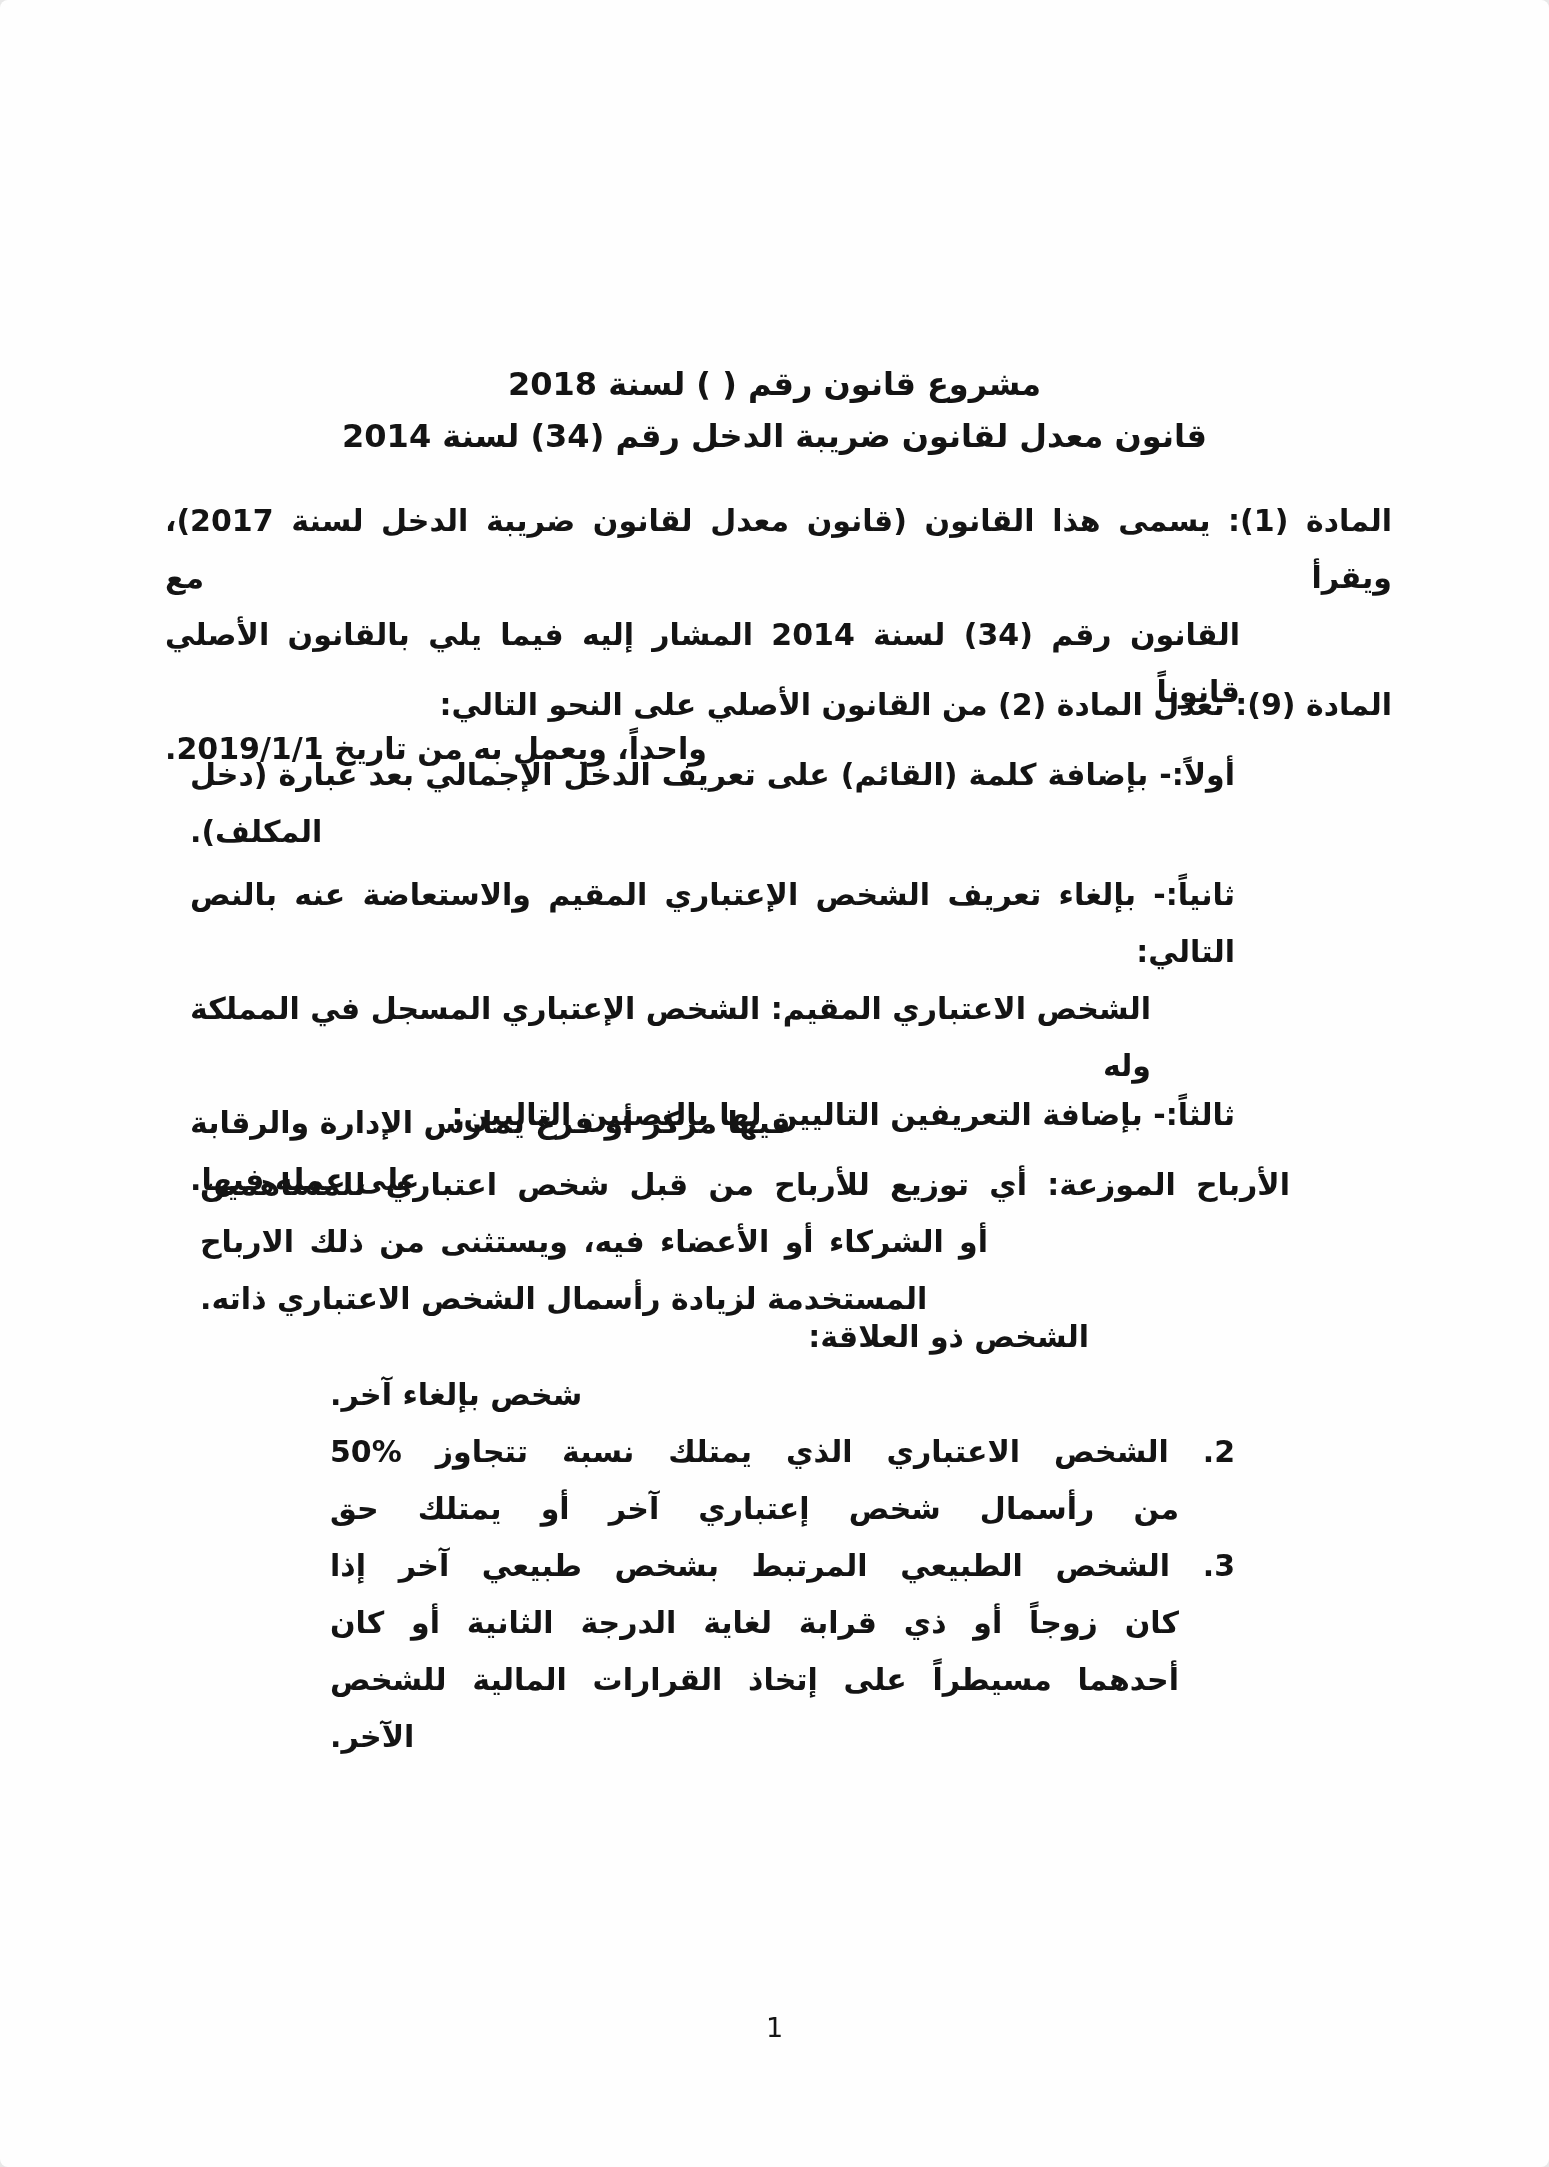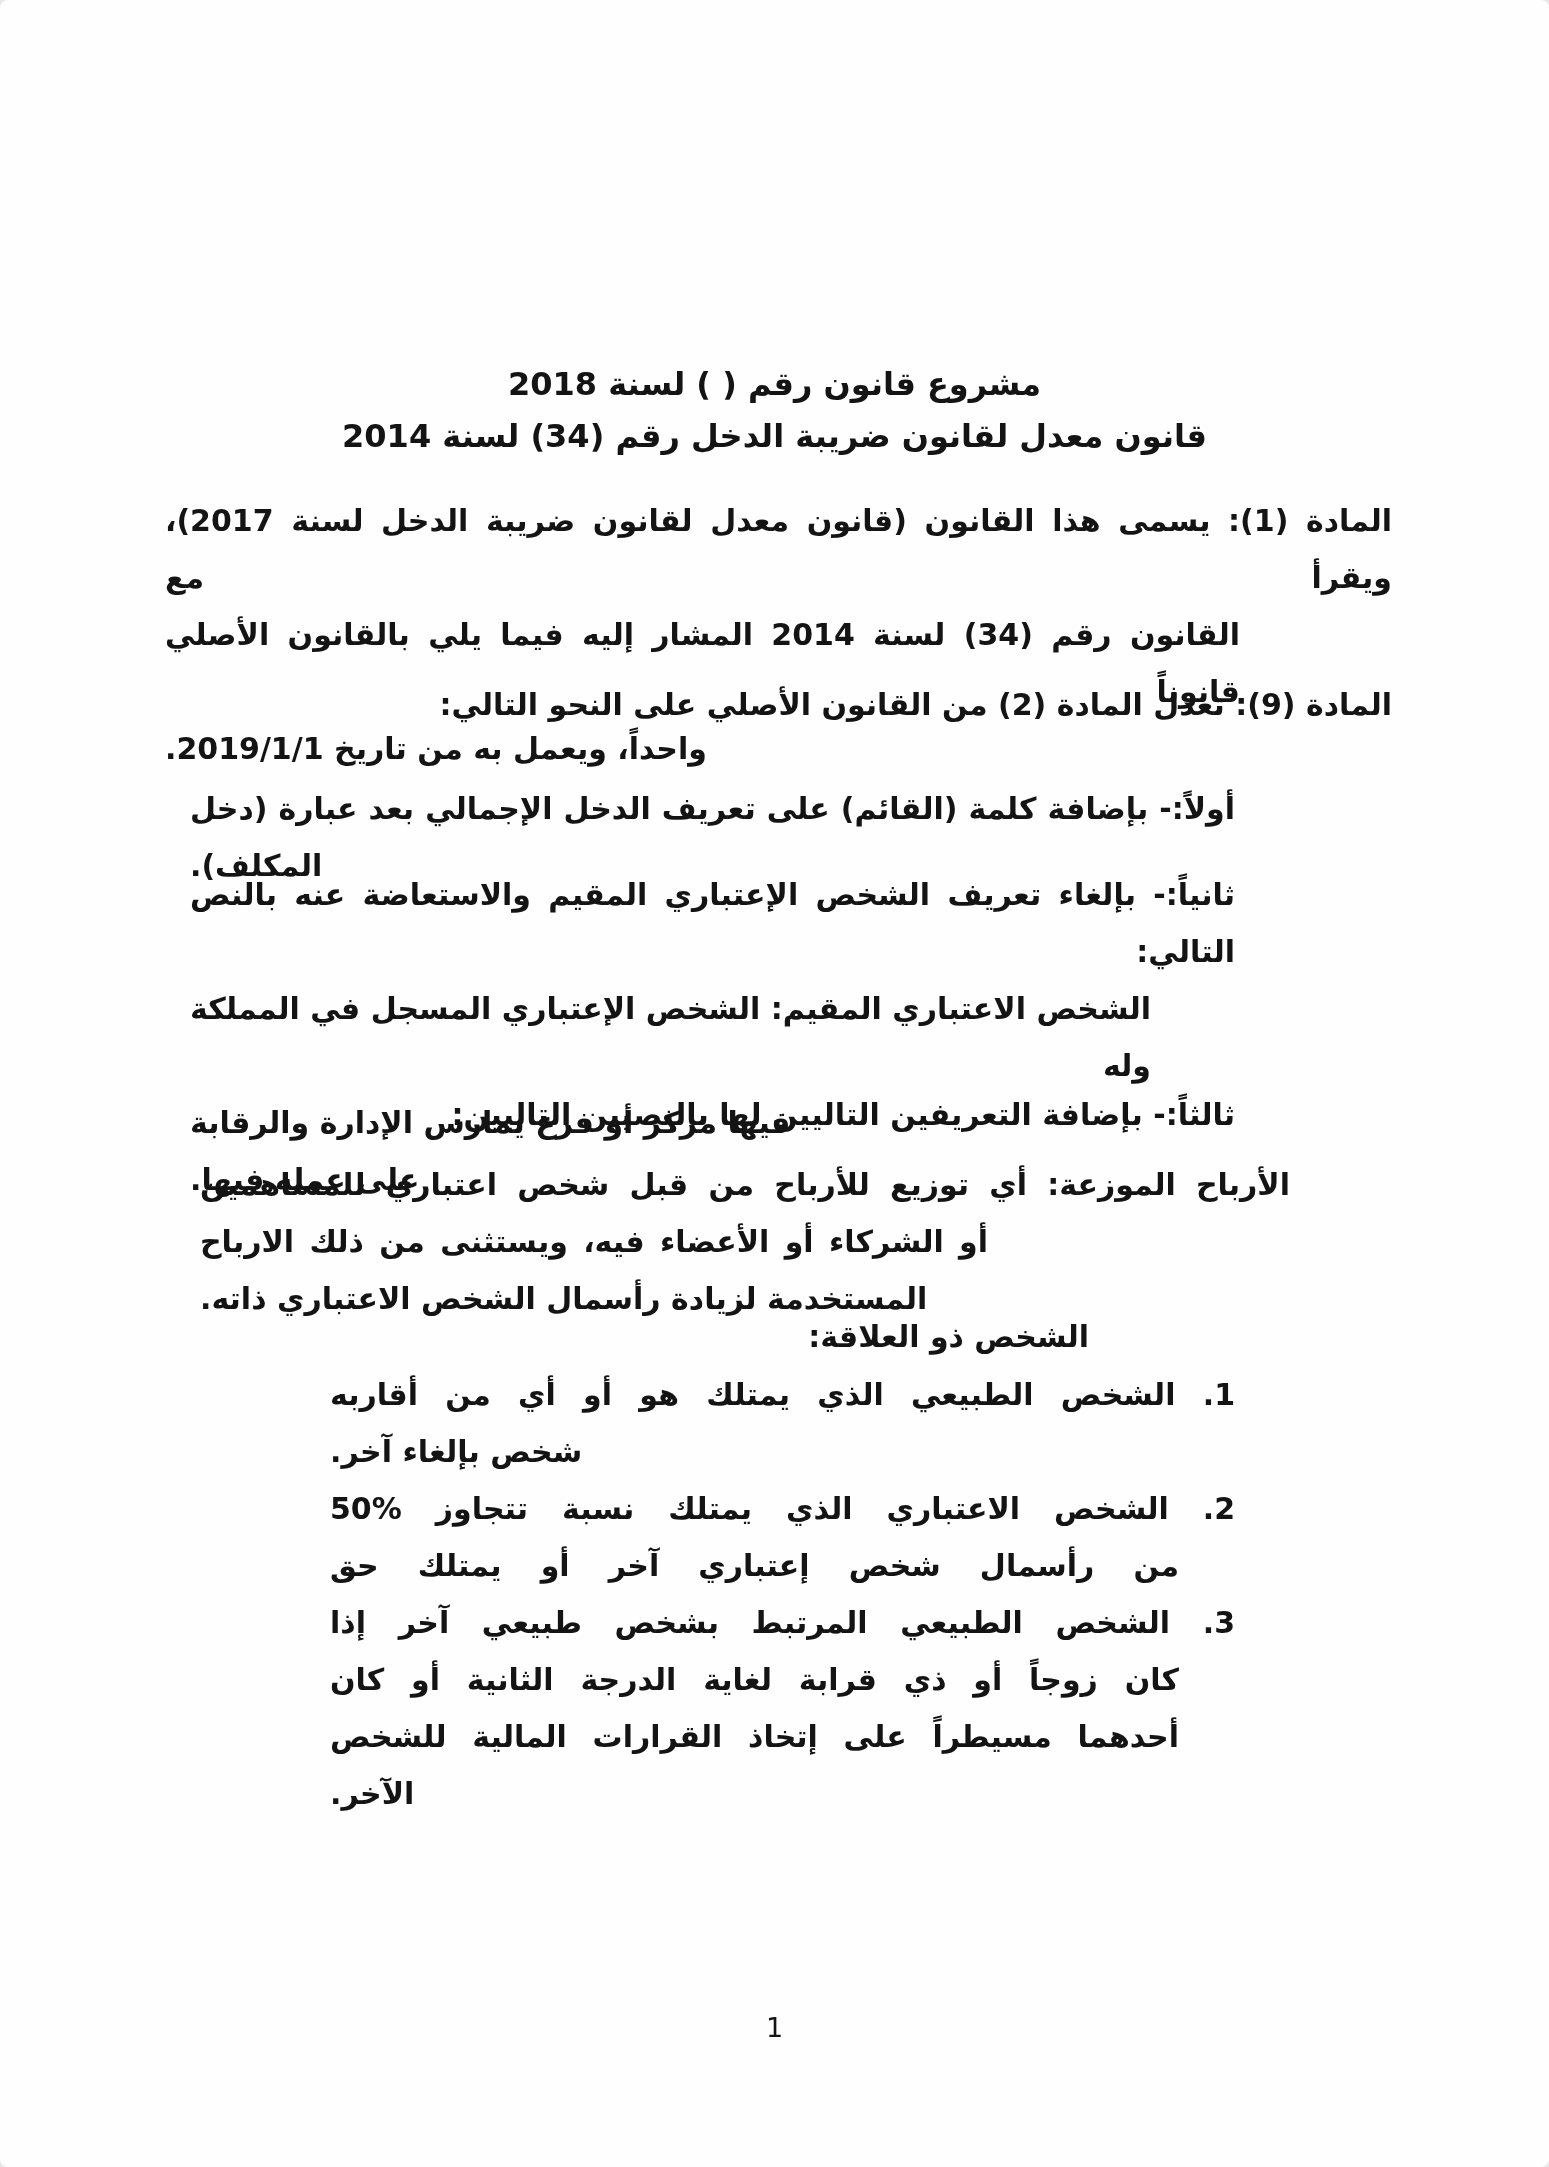--- a/index.html
+++ b/index.html
@@ -28,21 +28,21 @@
   #art1 .hang,#art2 .hang{margin-right:-152px;}
   #first,#second,#third{right:314px;left:190px;padding-right:84px;}
   #first .hang,#second .hang,#third .hang{margin-right:-84px;}
   #dividends{right:259px;left:200px;padding-right:302px;}
   #dividends .hang{margin-right:-302px;}
   #related-list{right:314px;left:330px;padding-right:56px;}
   #related-list .hang{margin-right:-56px;}
   #title{top:358px;right:0;left:0;text-align:center;font-size:32px;line-height:52px;}
   #art1{top:492px;}
   #art2{top:676px;}
-  #first{top:780px;}
+  #first{top:746px;}
   #second{top:866px;}
   #third{top:1086px;}
   #dividends{top:1156px;}
   #related-heading{top:1308px;right:460px;line-height:57px;text-align:center;}
   #related-list{top:1366px;}
   .list-item{margin:0;}
   #page-number{
     position:absolute;top:2012px;left:0;right:0;
     text-align:center;font-weight:normal;font-size:27px;direction:ltr;
   }
@@ -107,24 +107,20 @@
       <span>أي توزيع للأرباح من قبل شخص اعتباري للمساهمين</span>
     </div>
     <div class="line j">أو الشركاء أو الأعضاء فيه، ويستثنى من ذلك الارباح</div>
     <div class="line c">المستخدمة لزيادة رأسمال الشخص الاعتباري ذاته.</div>
   </div>
 
   <div id="related-heading" class="block lbl">الشخص ذو العلاقة:</div>
 
   <div id="related-list" class="block">
     <div class="list-item">
-      <div class="line j hang">
-        <span class="lbl">1.</span>
-        <span>الشخص الطبيعي الذي يمتلك هو أو أي من أقاربه</span>
-      </div>
       <div class="line c">شخص بإلغاء آخر.</div>
     </div>
     <div class="list-item">
       <div class="line j hang">
         <span class="lbl">2.</span>
         <span>الشخص الاعتباري الذي يمتلك نسبة تتجاوز %50</span>
       </div>
       <div class="line j">من رأسمال شخص إعتباري آخر أو يمتلك حق</div>
     </div>
     <div class="list-item">

